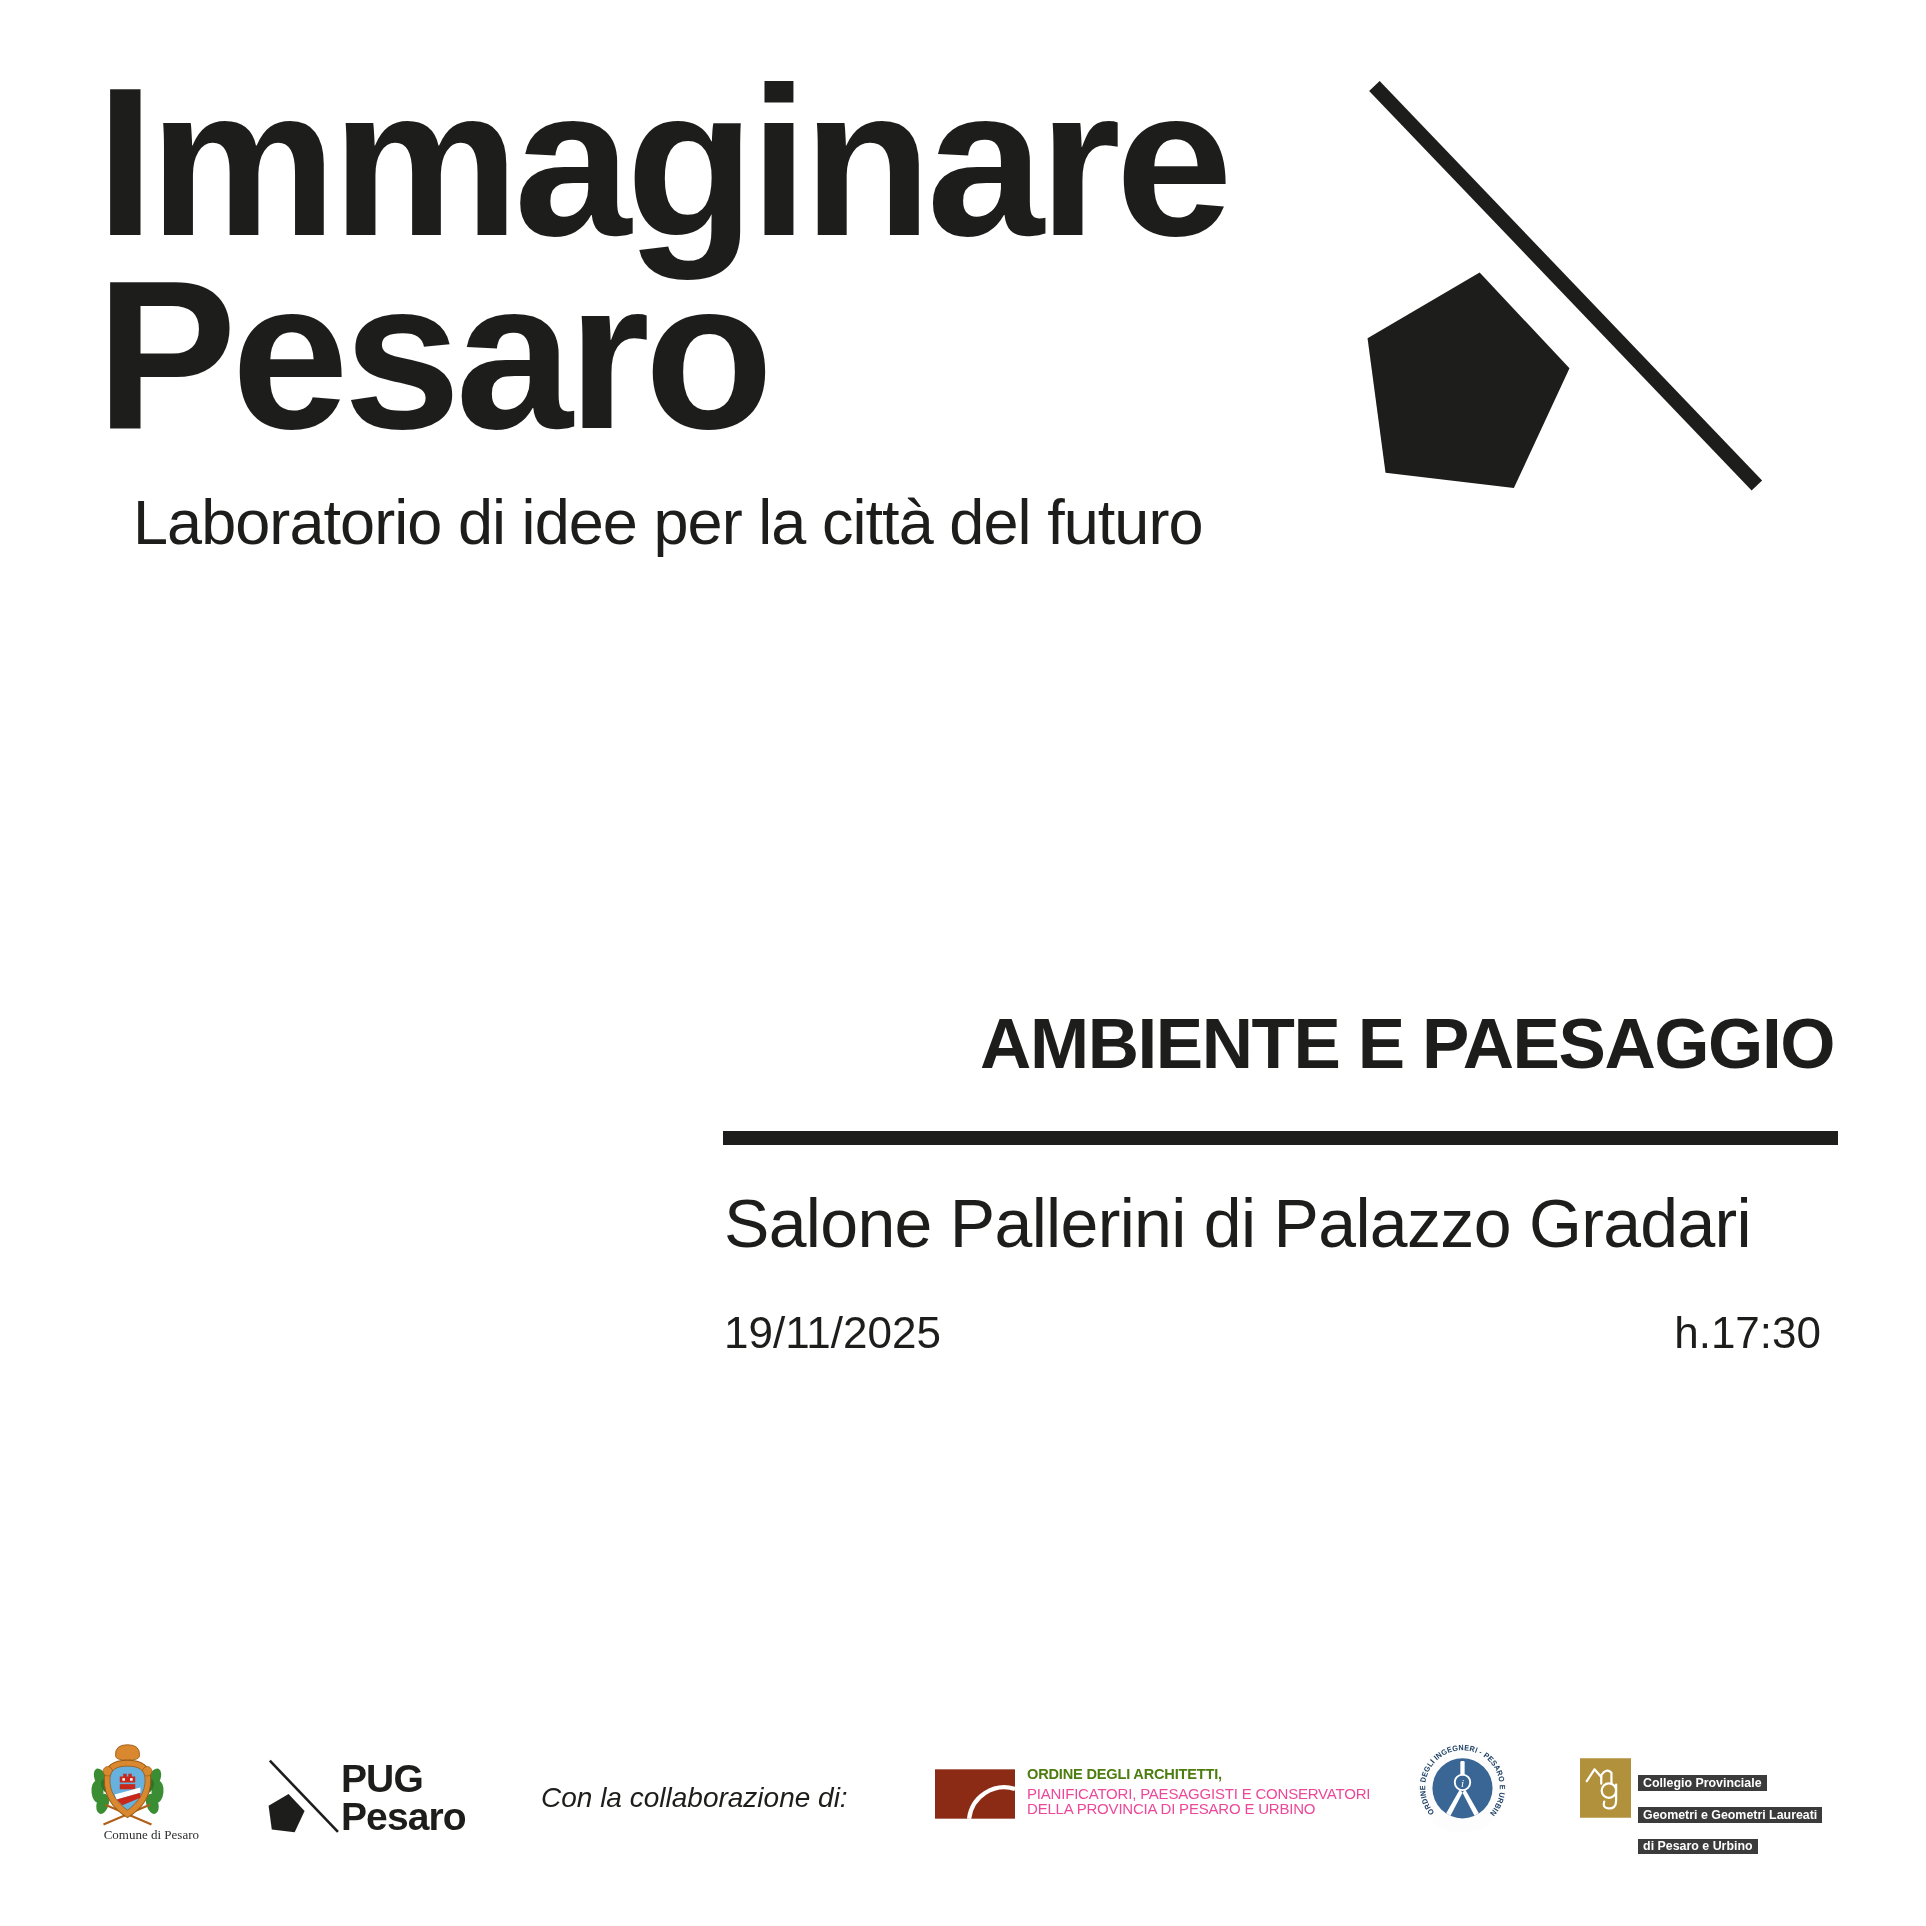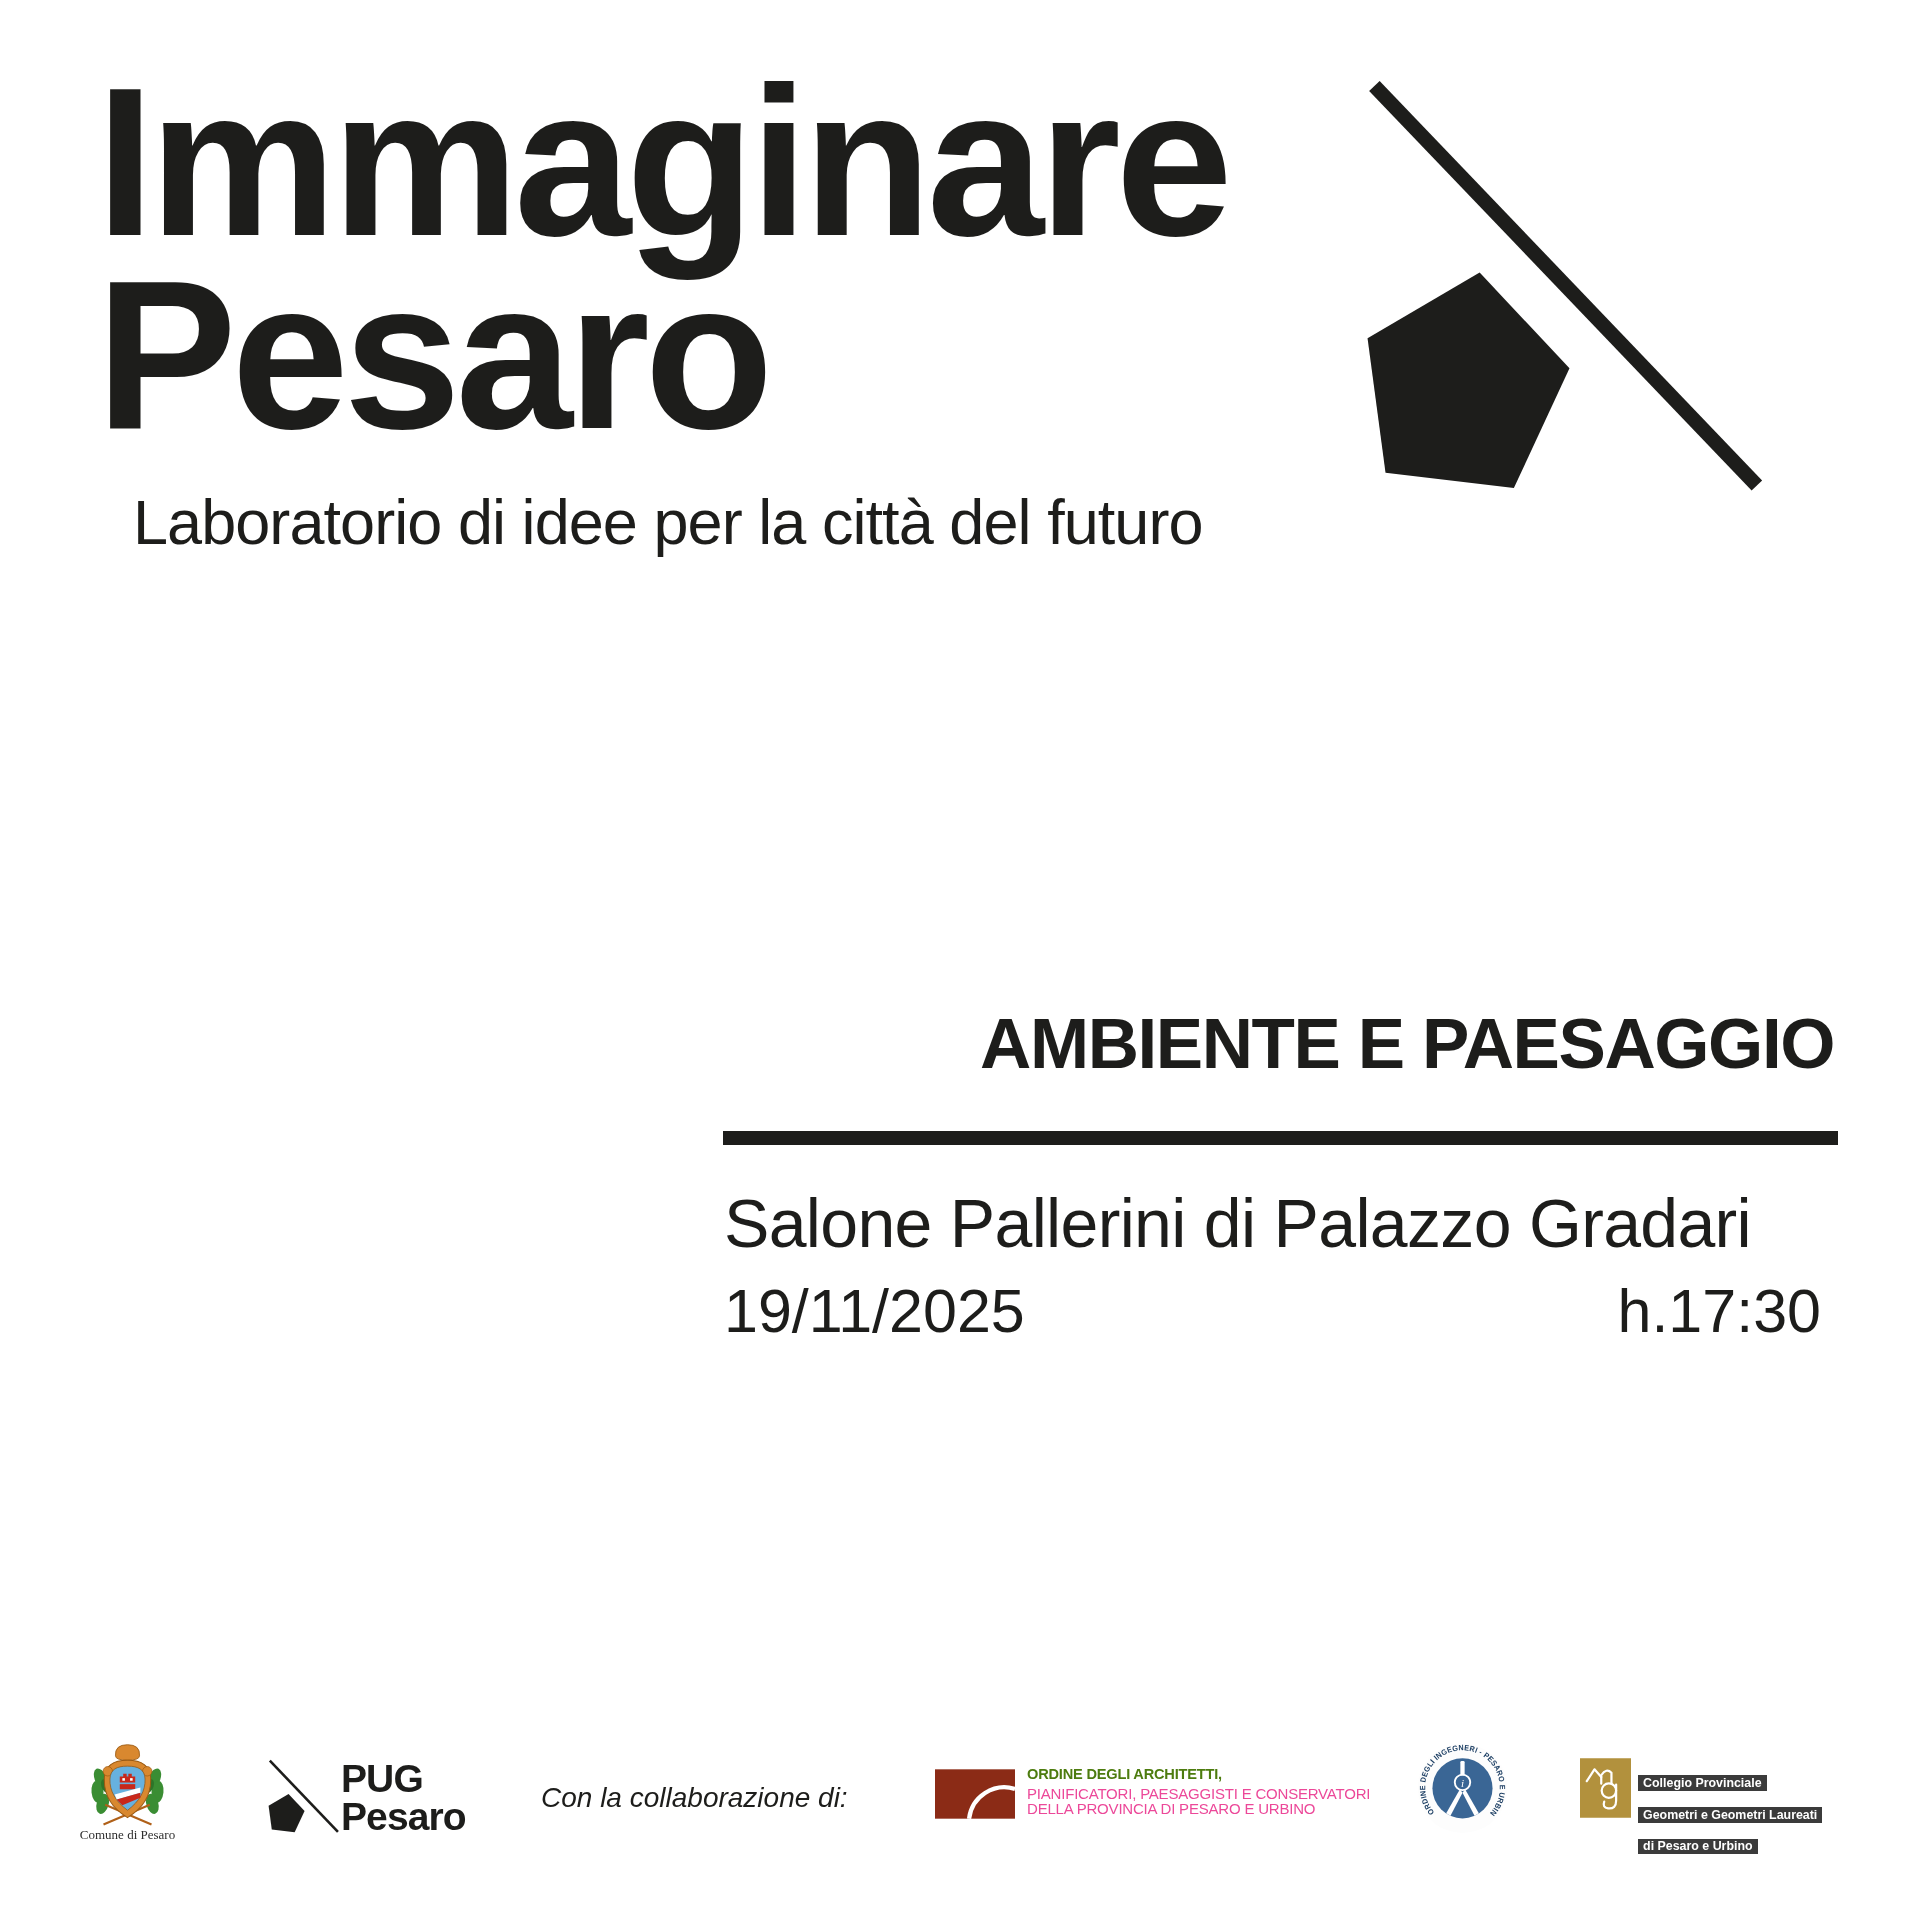--- a/index.html
+++ b/index.html
@@ -18,27 +18,27 @@
   }
   .brand-logo{position:absolute;left:1353px;top:73px;width:421px;height:428px;}
   
   .section-heading{
     position:absolute;left:685px;top:1003px;width:1149px;
     text-align:right;font-size:71px;font-weight:bold;letter-spacing:-0.02em;
   }
   .rule{position:absolute;left:723px;top:1131px;width:1115px;height:13.7px;background:#1d1d1b;}
   .venue{position:absolute;left:724px;top:1184px;font-size:68px;letter-spacing:-0.01em;}
   .date-row{
-    position:absolute;left:724px;top:1276px;width:1097px;
-    display:flex;justify-content:space-between;align-items:baseline;font-size:61px;
+    position:absolute;left:724px;top:1308px;width:1097px;
+    display:flex;justify-content:space-between;align-items:baseline;font-size:44px;
   }
   
   .crest-wrap{position:absolute;left:88px;top:1743px;width:79px;}
   .crest-label{
-    position:absolute;left:72px;top:1827px;width:111px;text-align:center;
+    position:absolute;left:88px;top:1827px;width:111px;text-align:right;
     font-family:"Liberation Serif", serif;font-size:13px;color:#2e2e2e;
   }
   .pug-icon{position:absolute;left:266px;top:1758px;width:75px;height:77px;}
   .pug-wordmark{
     position:absolute;left:341px;top:1760px;
     font-size:39px;font-weight:bold;line-height:38px;letter-spacing:-0.9px;
   }
   .collab{
     position:absolute;left:541px;top:1782px;
     font-style:italic;font-size:28px;

